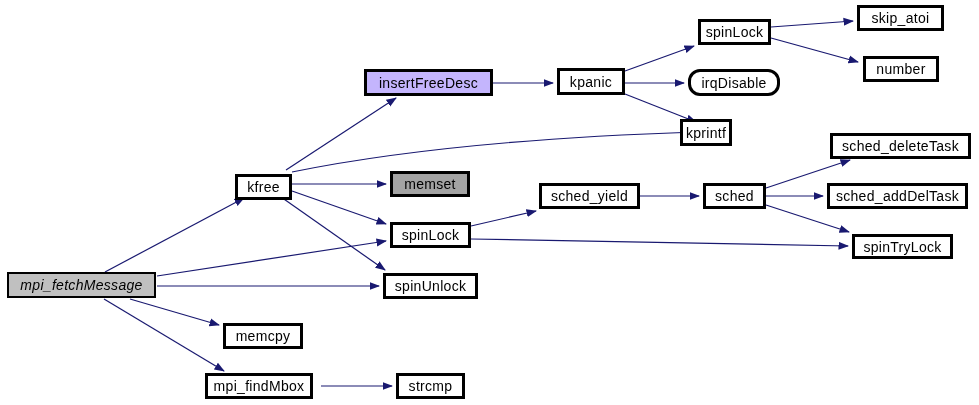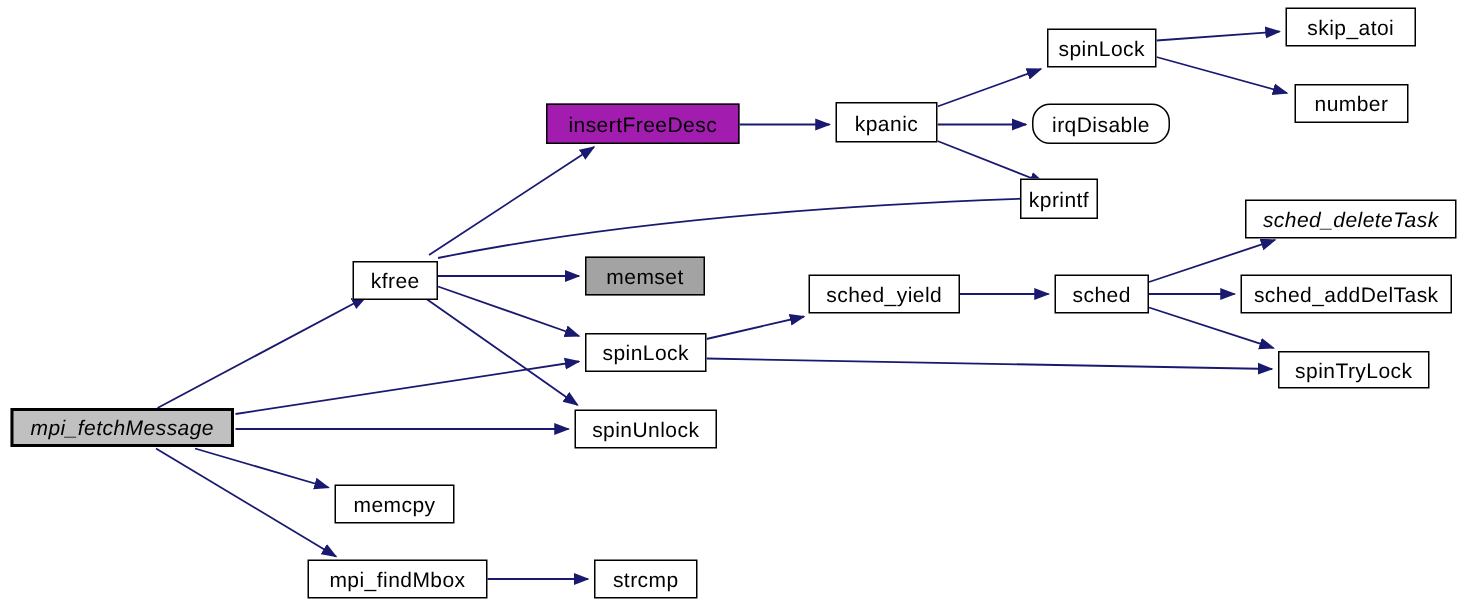--- a/index.html
+++ b/index.html
@@ -19,21 +19,21 @@
     position: absolute;
     left: 0;
     top: 0;
     width: 979px;
     height: 405px;
   }
   .node {
     position: absolute;
     box-sizing: border-box;
     background: #ffffff;
-    border: 1px solid #a21caf;
+    border: 3px solid #a21caf;
     display: flex;
     align-items: center;
     justify-content: center;
     font-size: 14px;
     letter-spacing: 0.3px;
     color: #000000;
     white-space: nowrap;
     cursor: pointer;
   }
   .node.root {
@@ -82,21 +82,21 @@
         <path d="M321,386 L392,386" class="edge" stroke="#191970" marker-end="url(#arrowhead)"></path>
       </g>
   </svg>
   <div id="node-group">
       <div class="node root" style="left: 7px; top: 272px; width: 149px; height: 26px; background: rgb(192, 192, 192); border-color: rgb(0, 0, 0);">
         <span>mpi_fetchMessage</span>
       </div>
       <div class="node" style="left: 235px; top: 174px; width: 57px; height: 26px; background: rgb(255, 255, 255); border-color: rgb(0, 0, 0);">
         <span>kfree</span>
       </div>
-      <div class="node" style="left: 364px; top: 69px; width: 129px; height: 27px; background: #a21caf; border-color: rgb(0, 0, 0);">
+      <div class="node" style="left: 364px; top: 69px; width: 129px; height: 27px; background: #c4b5fd; border-color: rgb(0, 0, 0);">
         <span>insertFreeDesc</span>
       </div>
       <div class="node" style="left: 557px; top: 68px; width: 68px; height: 27px; background: rgb(255, 255, 255); border-color: rgb(0, 0, 0);">
         <span>kpanic</span>
       </div>
       <div class="node" style="left: 698px; top: 19px; width: 73px; height: 26px; background: rgb(255, 255, 255); border-color: rgb(0, 0, 0);">
         <span>spinLock</span>
       </div>
       <div class="node" style="left: 857px; top: 5px; width: 87px; height: 26px; background: rgb(255, 255, 255); border-color: rgb(0, 0, 0);">
         <span>skip_atoi</span>
@@ -112,38 +112,38 @@
       </div>
       <div class="node" style="left: 390px; top: 171px; width: 80px; height: 26px; background: #a3a3a3; border-color: rgb(0, 0, 0);">
         <span>memset</span>
       </div>
       <div class="node" style="left: 539px; top: 183px; width: 101px; height: 26px; background: rgb(255, 255, 255); border-color: rgb(0, 0, 0);">
         <span>sched_yield</span>
       </div>
       <div class="node" style="left: 703px; top: 183px; width: 63px; height: 26px; background: rgb(255, 255, 255); border-color: rgb(0, 0, 0);">
         <span>sched</span>
       </div>
-      <div class="node" style="left: 830px; top: 133px; width: 141px; height: 26px; background: rgb(255, 255, 255); border-color: rgb(0, 0, 0); font-style: italic;">
+      <div class="node" style="left: 830px; top: 133px; width: 141px; height: 26px; background: rgb(255, 255, 255); border-color: rgb(0, 0, 0);">
         <span>sched_deleteTask</span>
       </div>
       <div class="node" style="left: 827px; top: 183px; width: 141px; height: 26px; background: rgb(255, 255, 255); border-color: rgb(0, 0, 0); text-align: center;">
         <span>sched_addDelTask</span>
       </div>
       <div class="node" style="left: 852px; top: 234px; width: 101px; height: 25px; background: rgb(255, 255, 255); border-color: rgb(0, 0, 0);">
         <span>spinTryLock</span>
       </div>
       <div class="node" style="left: 390px; top: 222px; width: 81px; height: 26px; background: rgb(255, 255, 255); border-color: rgb(0, 0, 0);">
         <span>spinLock</span>
       </div>
       <div class="node" style="left: 383px; top: 273px; width: 95px; height: 26px; background: rgb(255, 255, 255); border-color: rgb(0, 0, 0);">
         <span>spinUnlock</span>
       </div>
       <div class="node" style="left: 223px; top: 323px; width: 80px; height: 26px; background: rgb(255, 255, 255); border-color: rgb(0, 0, 0);">
         <span>memcpy</span>
       </div>
-      <div class="node" style="left: 205px; top: 373px; width: 120px; height: 26px; background: rgb(255, 255, 255); border-color: rgb(0, 0, 0);">
+      <div class="node" style="left: 205px; top: 373px; width: 108px; height: 26px; background: rgb(255, 255, 255); border-color: rgb(0, 0, 0);">
         <span>mpi_findMbox</span>
       </div>
       <div class="node" style="left: 396px; top: 373px; width: 69px; height: 26px; background: rgb(255, 255, 255); border-color: rgb(0, 0, 0);">
         <span>strcmp</span>
       </div>
     </div>
 </div>
 
 </body></html>

